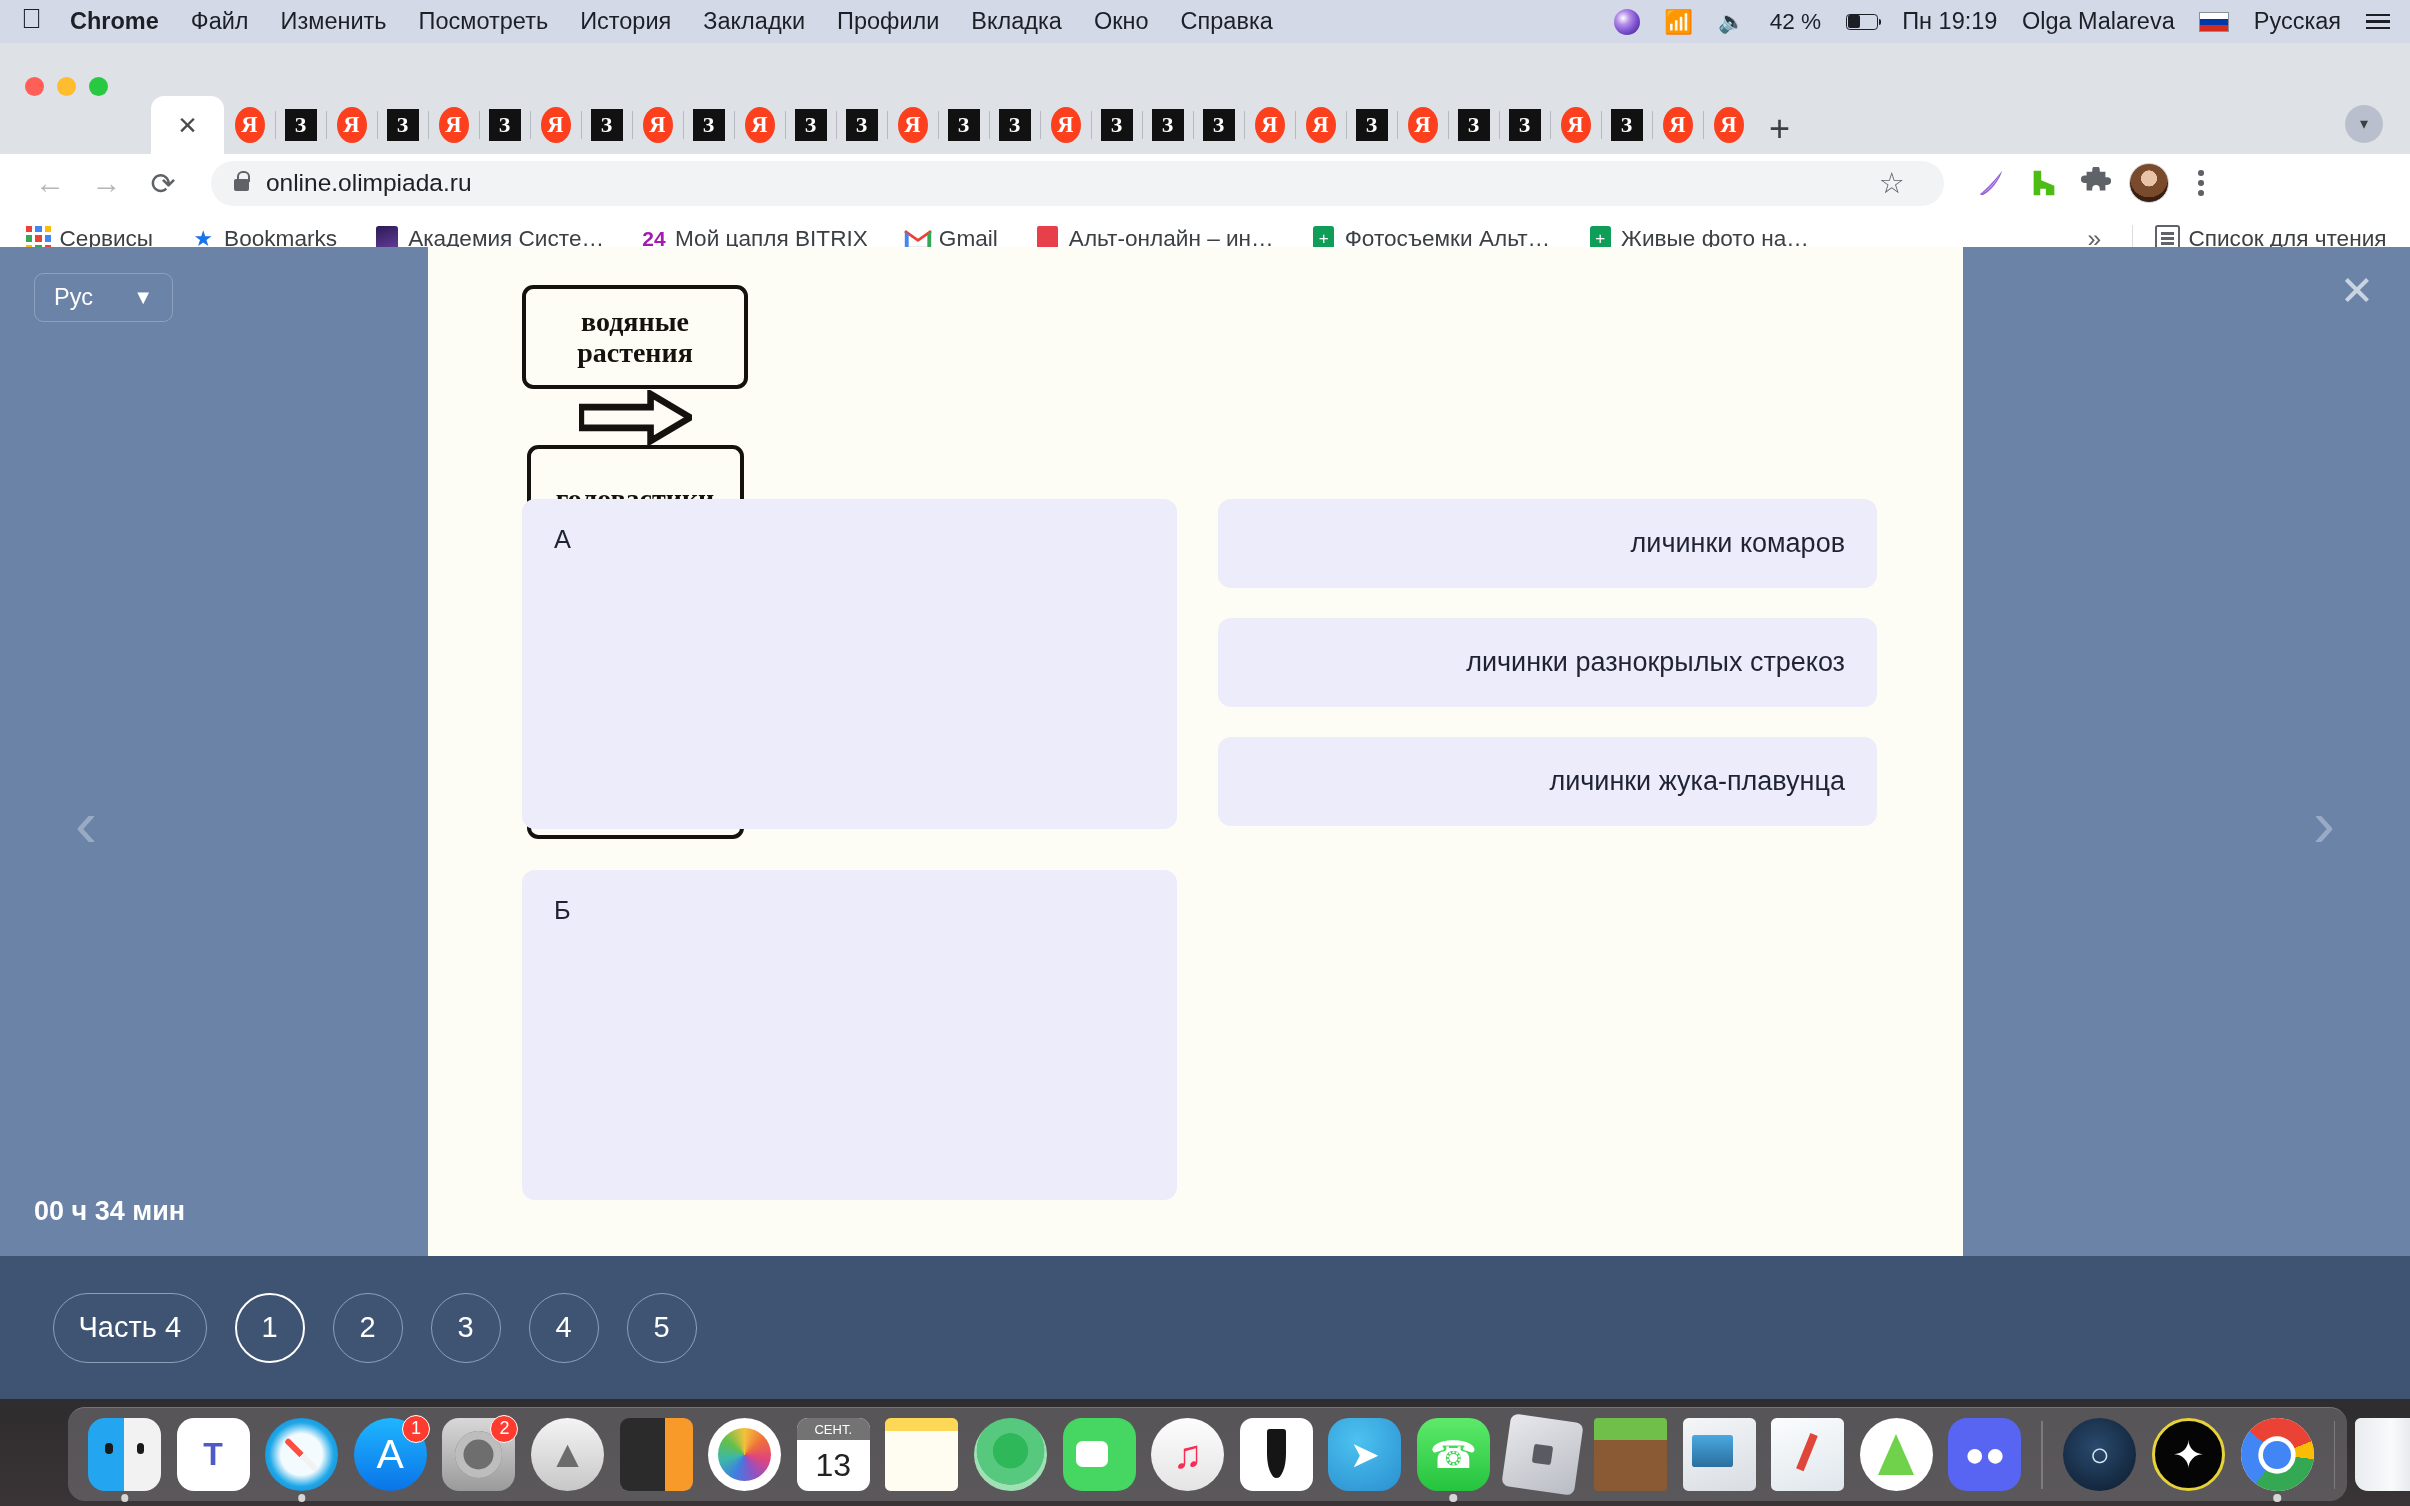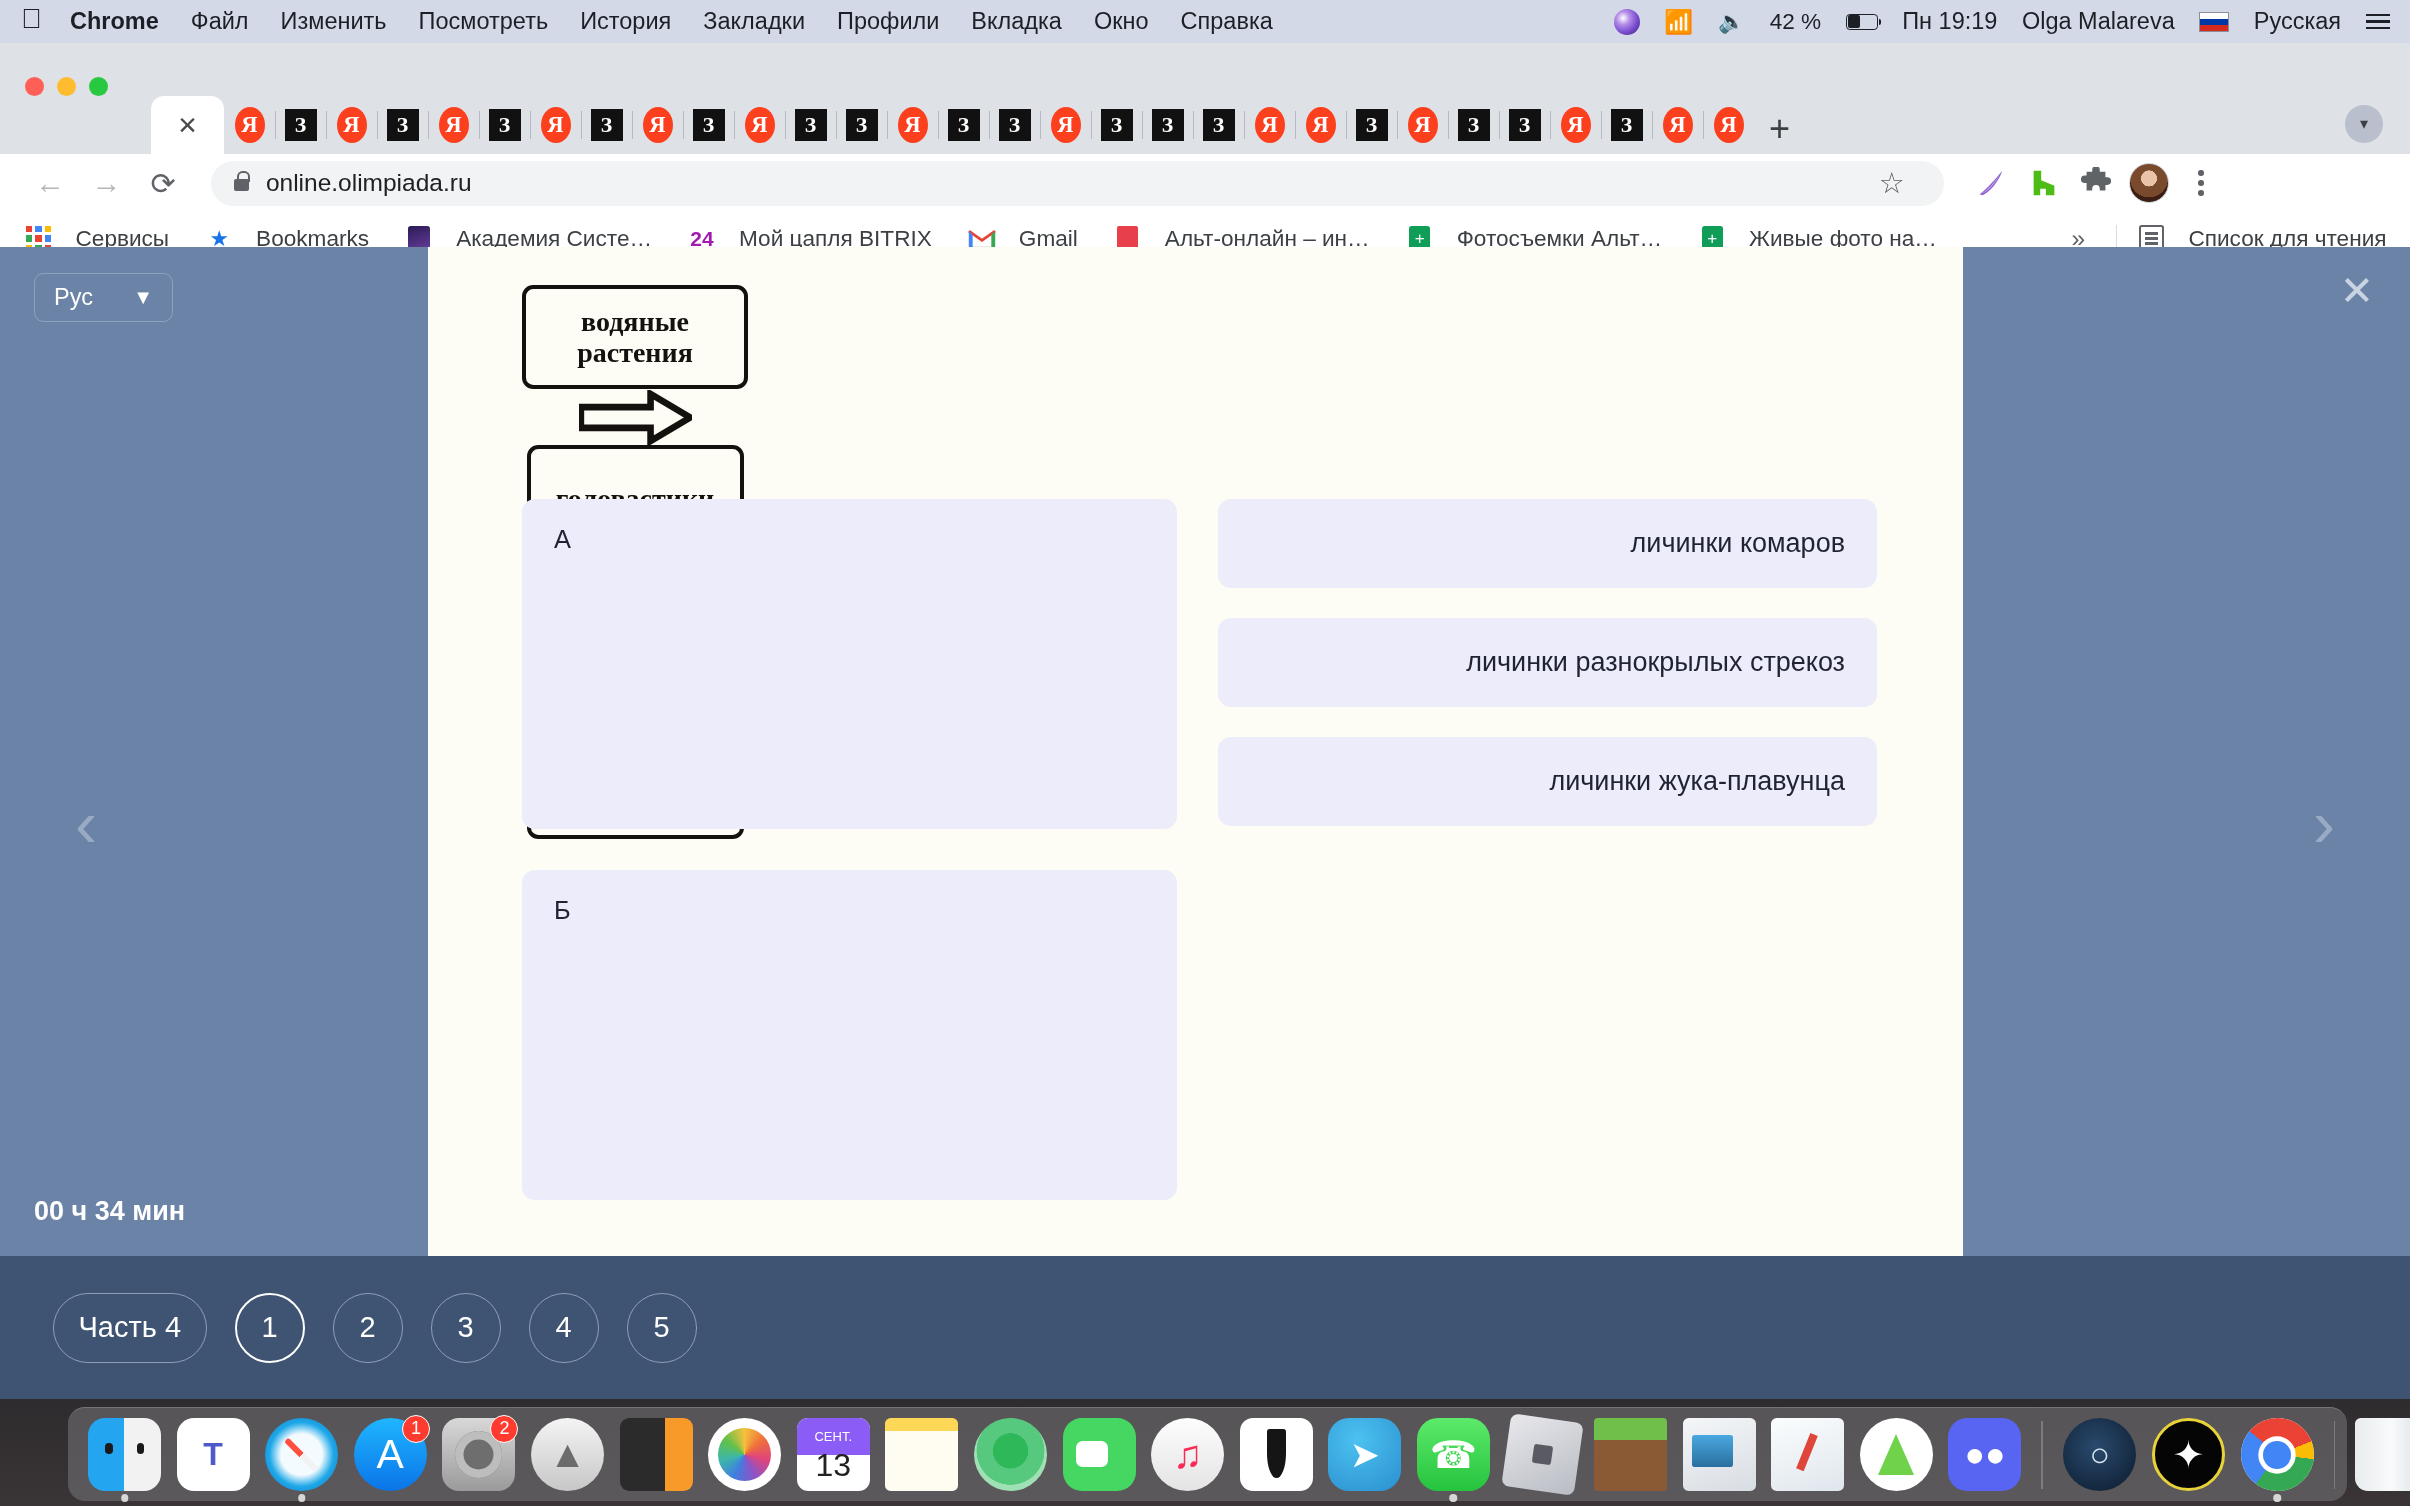--- a/index.html
+++ b/index.html
@@ -131,21 +131,21 @@
   }
   .kebab { display:flex; flex-direction:column; gap:4.7px; align-items:center; }
   .kebab i { width:5.6px; height:5.6px; border-radius:50%; background:#5f6368; display:block; }
 
   .bookmarks {
     position: absolute; left: 0; top: 169px; width: 2411px; height: 54px;
     background: #ffffff; display: flex; align-items: center; padding: 0 24.5px;
     border-bottom: 0.9px solid #dadce0;
   }
   .bm {
-    display: flex; align-items: center; gap: 23px; margin-right: 36px;
+    display: flex; align-items: center; gap: 7px; margin-right: 36px;
     font-size: 22.6px; color: #3c4043; white-space: nowrap;
   }
   .bm-ic { width: 28px; height: 28px; flex: 0 0 auto; display:flex; align-items:center; justify-content:center; font-size:21.7px; }
   .grid9 { display:grid; grid-template-columns: repeat(3, 6.6px); grid-template-rows: repeat(3, 6.6px); gap:2.8px; }
   .grid9 i { display:block; width:6.6px; height:6.6px; }
   .bm-sep { width:0.9px; height:28px; background:#dadce0; margin: 0 21px; }
   .bm-right { margin-left: auto; display:flex; align-items:center; }
   .chev2 { font-size: 24.5px; color:#5f6368; margin-right: 9.4px; }
   .readlist-ic {
     width: 24.5px; height: 28px; border: 2.4px solid #5f6368; border-radius: 2.8px;
@@ -287,21 +287,21 @@
   .ic-safari::after{content:"";position:absolute;width:43px;height:5.6px;background:linear-gradient(90deg,#ff4f41 50%,#f2f2f2 50%);transform:rotate(45deg);border-radius:2.8px;}
   .ic-appstore { background: linear-gradient(180deg,#1fb6ff,#0a74e8); border-radius:50%; color:#fff; font-size:41px; }
   .ic-sysprefs { background: linear-gradient(180deg,#d8d8d8,#9a9a9a); position:relative; }
   .ic-sysprefs::after{content:"";position:absolute;width:47px;height:47px;border-radius:50%;background:#6e6e6e;box-shadow:inset 0 0 0 8.5px #bdbdbd;}
   .ic-launchpad { background: linear-gradient(180deg,#f4f4f4,#c7c7c7); border-radius:50%; color:#6c6c6c; font-size:38px; }
   .ic-calc { background: linear-gradient(90deg,#2b2b2b 62%, #f79a2a 62%); border-radius:9.4px; }
   .ic-photos { background:#fff; border-radius:50%; position:relative; }
   .ic-photos::after{content:"";position:absolute;width:53px;height:53px;border-radius:50%;
     background: conic-gradient(#f4c13c,#ef6f3a,#e0457b,#8d53c6,#3f7fe0,#3db7a8,#63c04a,#f4c13c);}
   .ic-cal { background:#fff; border-radius:11.3px; position:relative; color:#e0453a; }
-  .cal-top{position:absolute;top:0;left:0;right:0;height:37px;background:#8b5cf6;color:#fff;font-size:13px;display:flex;align-items:center;justify-content:center;}
+  .cal-top{position:absolute;top:0;left:0;right:0;height:22px;background:#737373;color:#fff;font-size:13px;display:flex;align-items:center;justify-content:center;}
   .cal-day{position:absolute;top:21px;left:0;right:0;bottom:0;display:flex;align-items:center;justify-content:center;color:#222;font-size:32px;}
   .ic-notes { background: linear-gradient(180deg,#fcd856 0 18%, #fffdf2 18% 100%); border-radius:5.6px; }
   .ic-find { background: radial-gradient(circle at 50% 45%, #2fb85a 0 32%, #57c97f 33% 62%, #9fe0b5 63% 100%); border-radius:50%; }
   .ic-msg { background:#45d761; border-radius:19px; position:relative; }
   .ic-msg::after{content:"";position:absolute;width:32px;height:26px;background:#fff;border-radius:6.6px;left:13px;top:22.6px;}
   .ic-music { background: linear-gradient(180deg,#fdfdfd,#e4e4e4); border-radius:50%; color:#fa2c55; font-size:40px; }
   .ic-ink { background:#fff; border-radius:13px; position:relative; }
   .ic-ink::after{content:"";position:absolute;width:19px;height:49px;background:#151515;left:27px;top:11.3px;border-radius:2.8px 2.8px 50% 50%;}
   .ic-tg { background: radial-gradient(circle at 40% 30%, #4cc2f0, #2a8fd0); border-radius:21px; color:#fff; font-size:36px; }
   .ic-wa { background: linear-gradient(180deg,#5dea6a,#25c33e); border-radius:21px; color:#fff; font-size:38px; }

